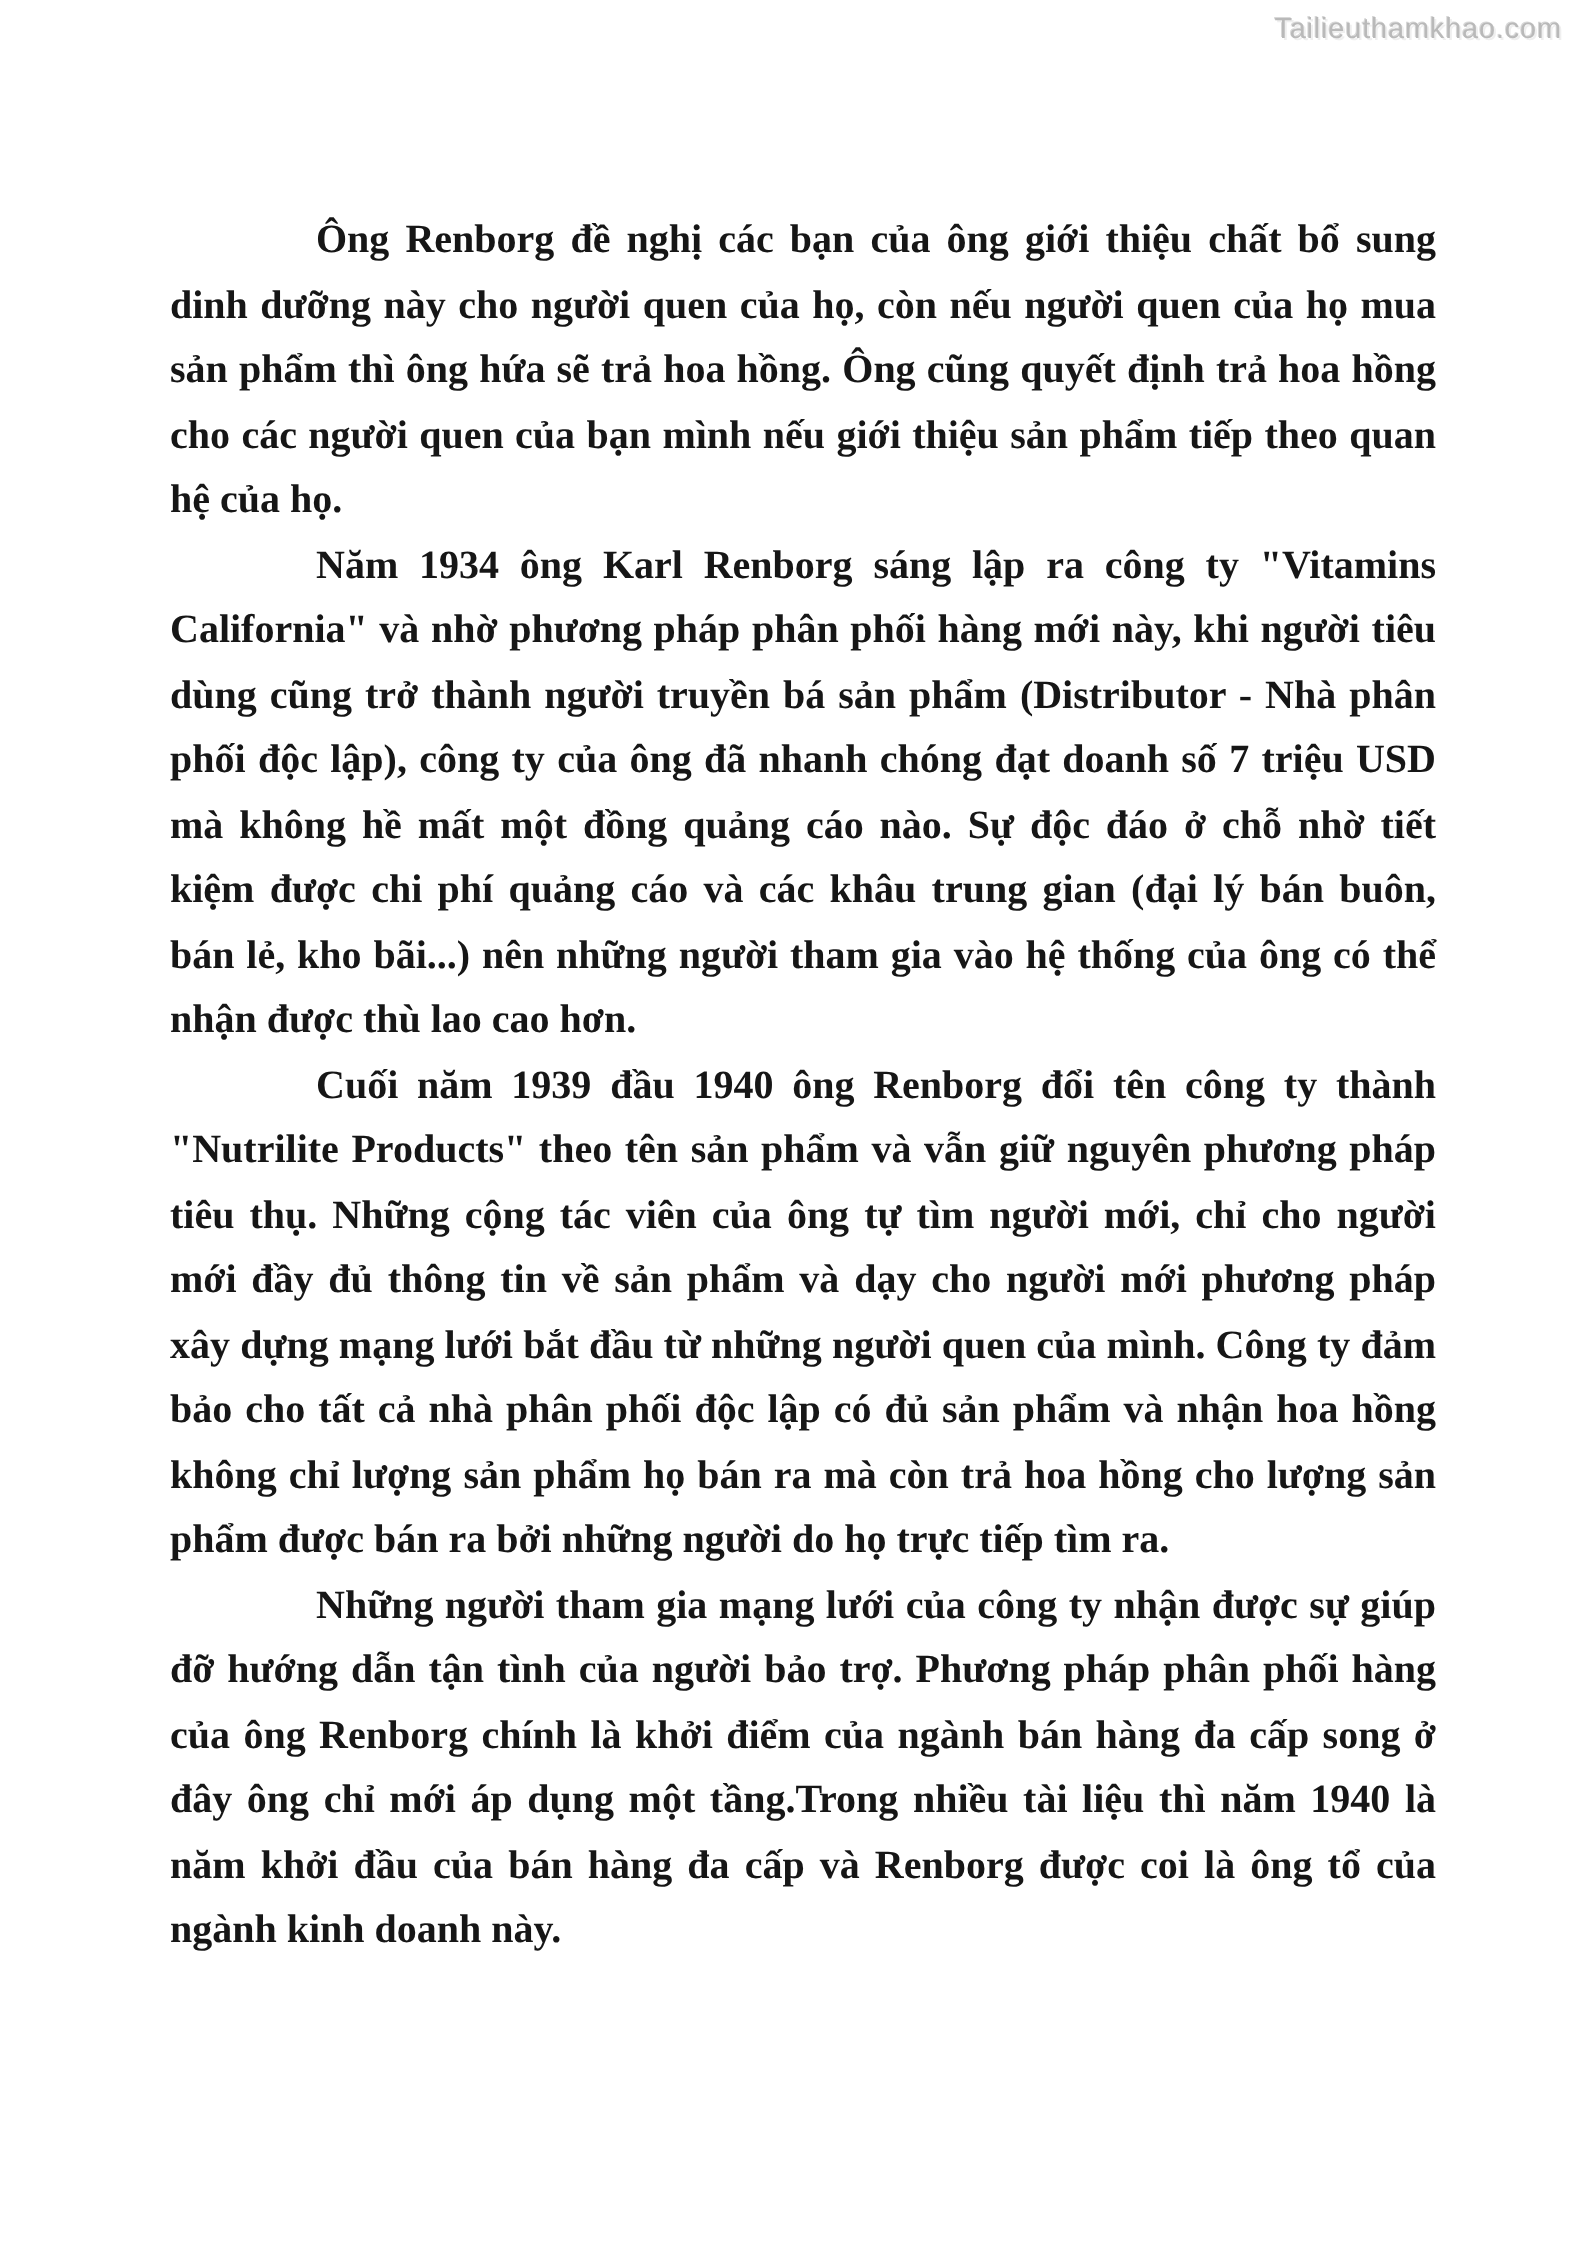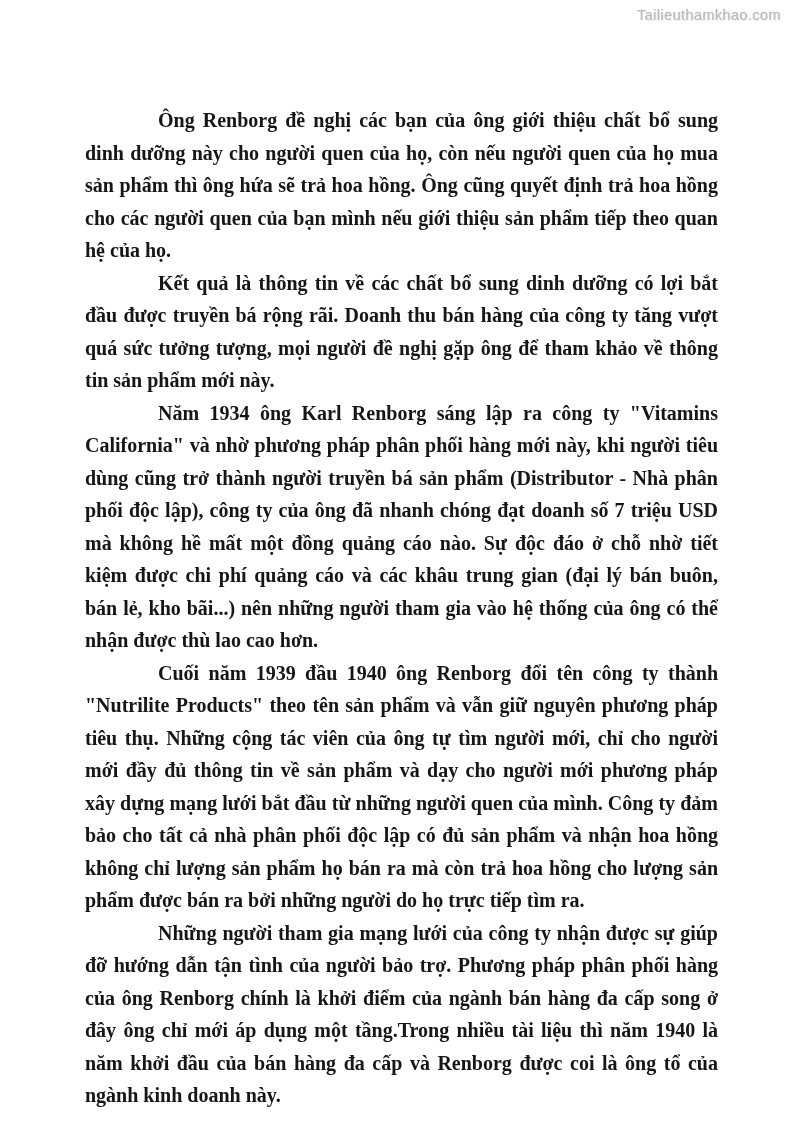--- a/index.html
+++ b/index.html
@@ -52,19 +52,18 @@
 </style>
 </head>
 <body>
 
 <div class="page">
 
   <div class="watermark">Tailieuthamkhao.com</div>
 
   <div class="content">
     <p>Ông Renborg đề nghị các bạn của ông giới thiệu chất bổ sung dinh dưỡng này cho người quen của họ, còn nếu người quen của họ mua sản phẩm thì ông hứa sẽ trả hoa hồng. Ông cũng quyết định trả hoa hồng cho các người quen của bạn mình nếu giới thiệu sản phẩm tiếp theo quan hệ của họ.</p>
-    <p>Kết quả là thông tin về các chất bổ sung dinh dưỡng có lợi bắt đầu được truyền bá rộng rãi. Doanh thu bán hàng của công ty tăng vượt quá sức tưởng tượng, mọi người đề nghị gặp ông để tham khảo về thông tin sản phẩm mới này.</p>
     <p>Năm 1934 ông Karl Renborg sáng lập ra công ty "Vitamins California" và nhờ phương pháp phân phối hàng mới này, khi người tiêu dùng cũng trở thành người truyền bá sản phẩm (Distributor - Nhà phân phối độc lập), công ty của ông đã nhanh chóng đạt doanh số 7 triệu USD mà không hề mất một đồng quảng cáo nào. Sự độc đáo ở chỗ nhờ tiết kiệm được chi phí quảng cáo và các khâu trung gian (đại lý bán buôn, bán lẻ, kho bãi...) nên những người tham gia vào hệ thống của ông có thể nhận được thù lao cao hơn.</p>
     <p>Cuối năm 1939 đầu 1940 ông Renborg đổi tên công ty thành "Nutrilite Products" theo tên sản phẩm và vẫn giữ nguyên phương pháp tiêu thụ. Những cộng tác viên của ông tự tìm người mới, chỉ cho người mới đầy đủ thông tin về sản phẩm và dạy cho người mới phương pháp xây dựng mạng lưới bắt đầu từ những người quen của mình. Công ty đảm bảo cho tất cả nhà phân phối độc lập có đủ sản phẩm và nhận hoa hồng không chỉ lượng sản phẩm họ bán ra mà còn trả hoa hồng cho lượng sản phẩm được bán ra bởi những người do họ trực tiếp tìm ra.</p>
     <p>Những người tham gia mạng lưới của công ty nhận được sự giúp đỡ hướng dẫn tận tình của người bảo trợ. Phương pháp phân phối hàng của ông Renborg chính là khởi điểm của ngành bán hàng đa cấp song ở đây ông chỉ mới áp dụng một tầng.Trong nhiều tài liệu thì năm 1940 là năm khởi đầu của bán hàng đa cấp và Renborg được coi là ông tổ của ngành kinh doanh này.</p>
   </div>
 
 </div>
 
 </body></html>

